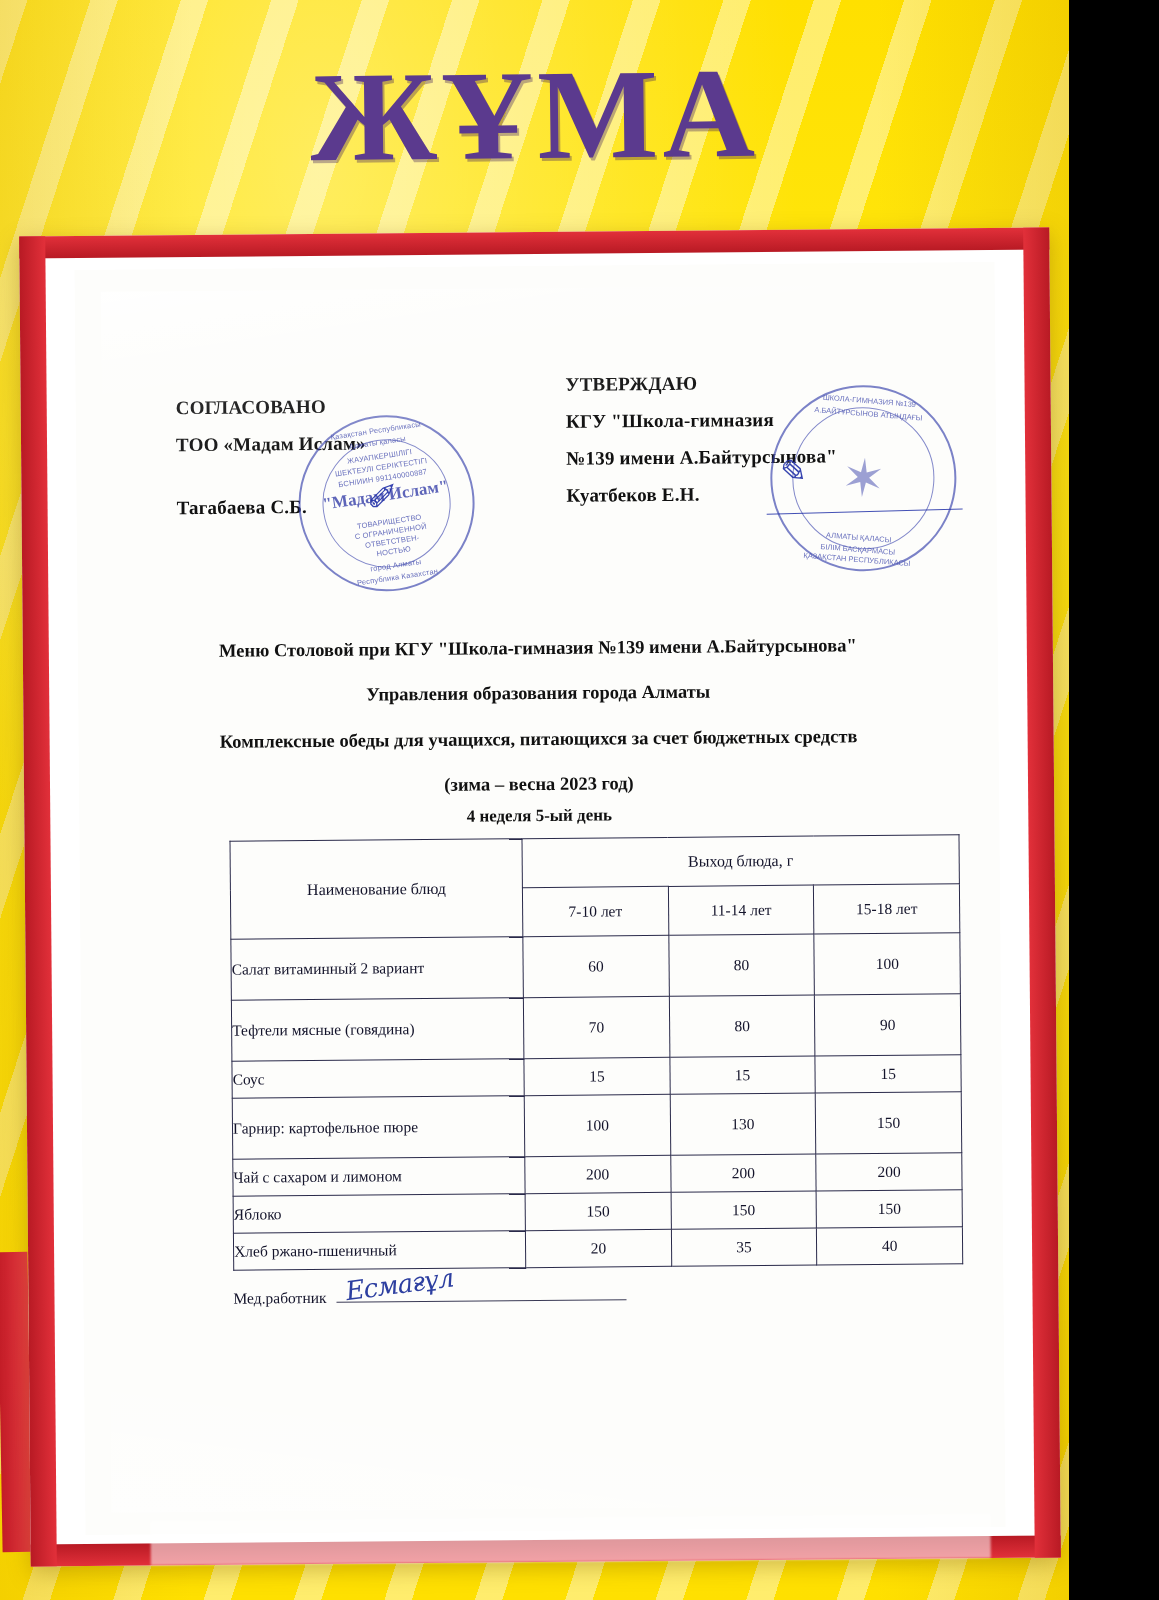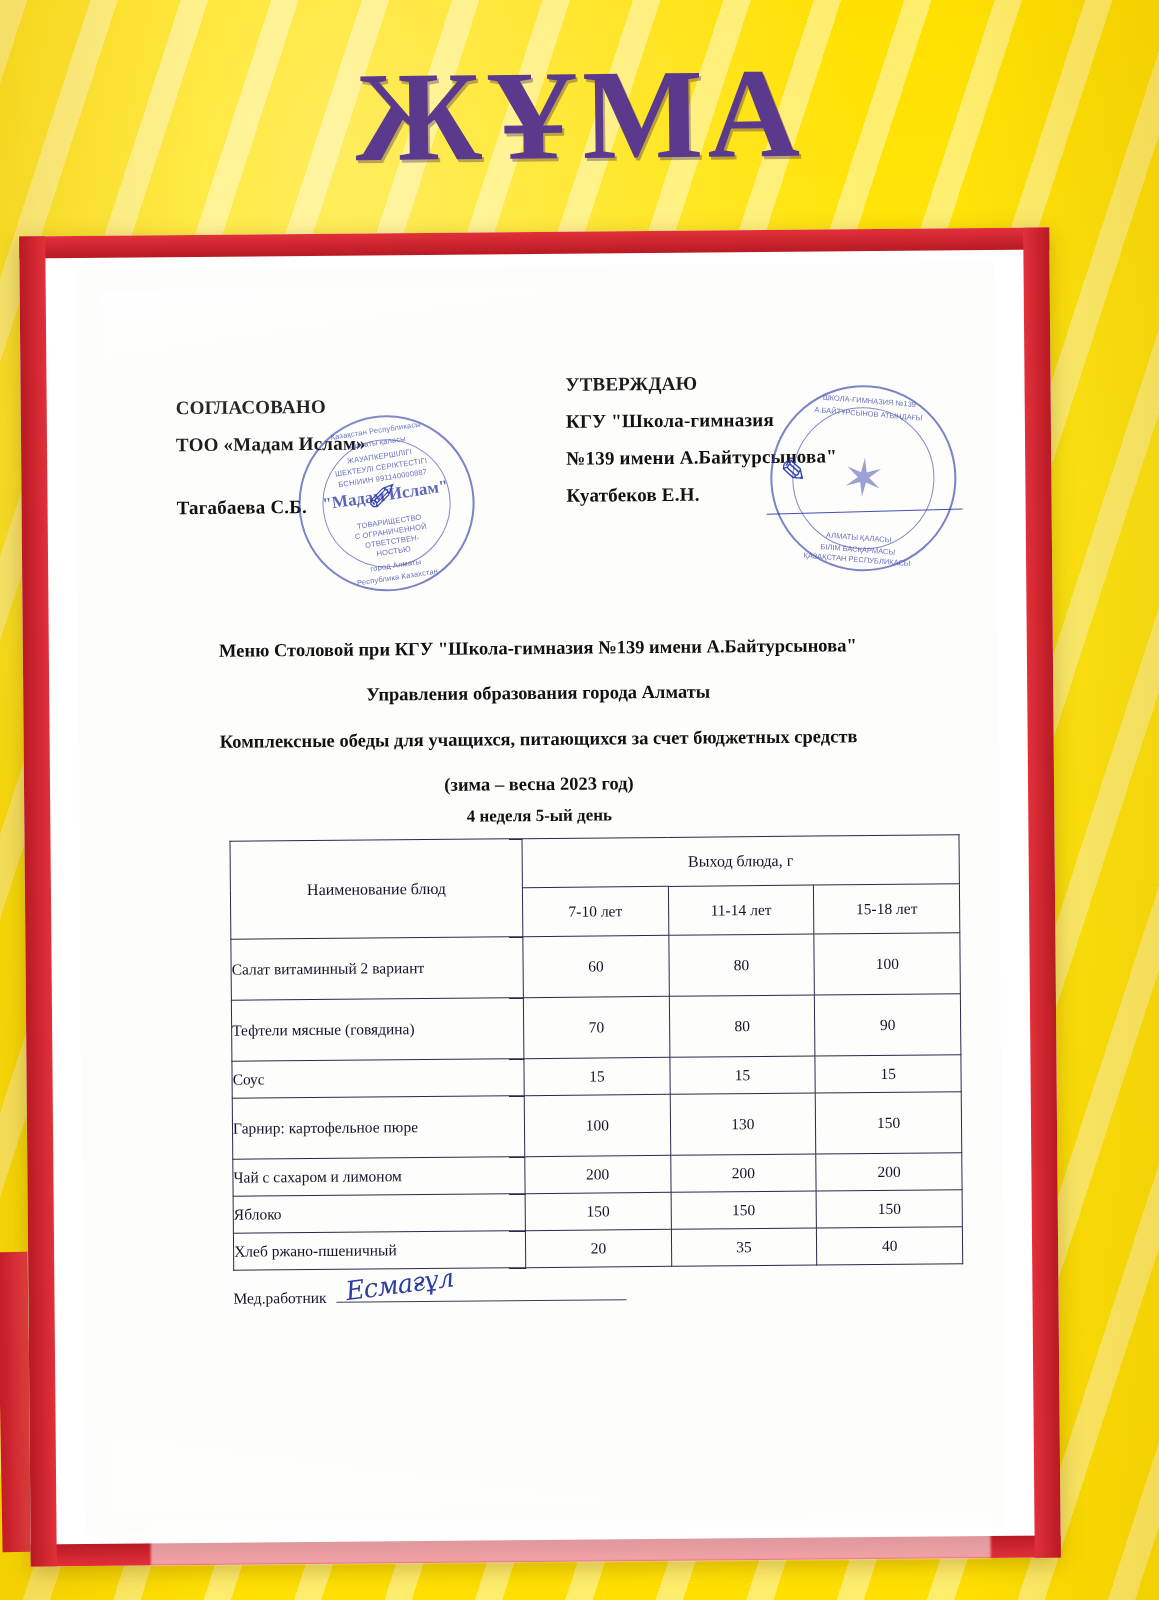--- a/index.html
+++ b/index.html
@@ -2,21 +2,21 @@
 <html><head>
 <meta charset="utf-8">
 <style>
   html, body {
     margin: 0;
     padding: 0;
     background: #000;
   }
   #page {
     position: relative;
-    width: 1159px;
+    width: 1069px;
     height: 1600px;
     overflow: hidden;
     font-family: "Liberation Serif", serif;
   }
 
   
   .wall {
     position: absolute;
     inset: 0;
     background: #ffe800;

